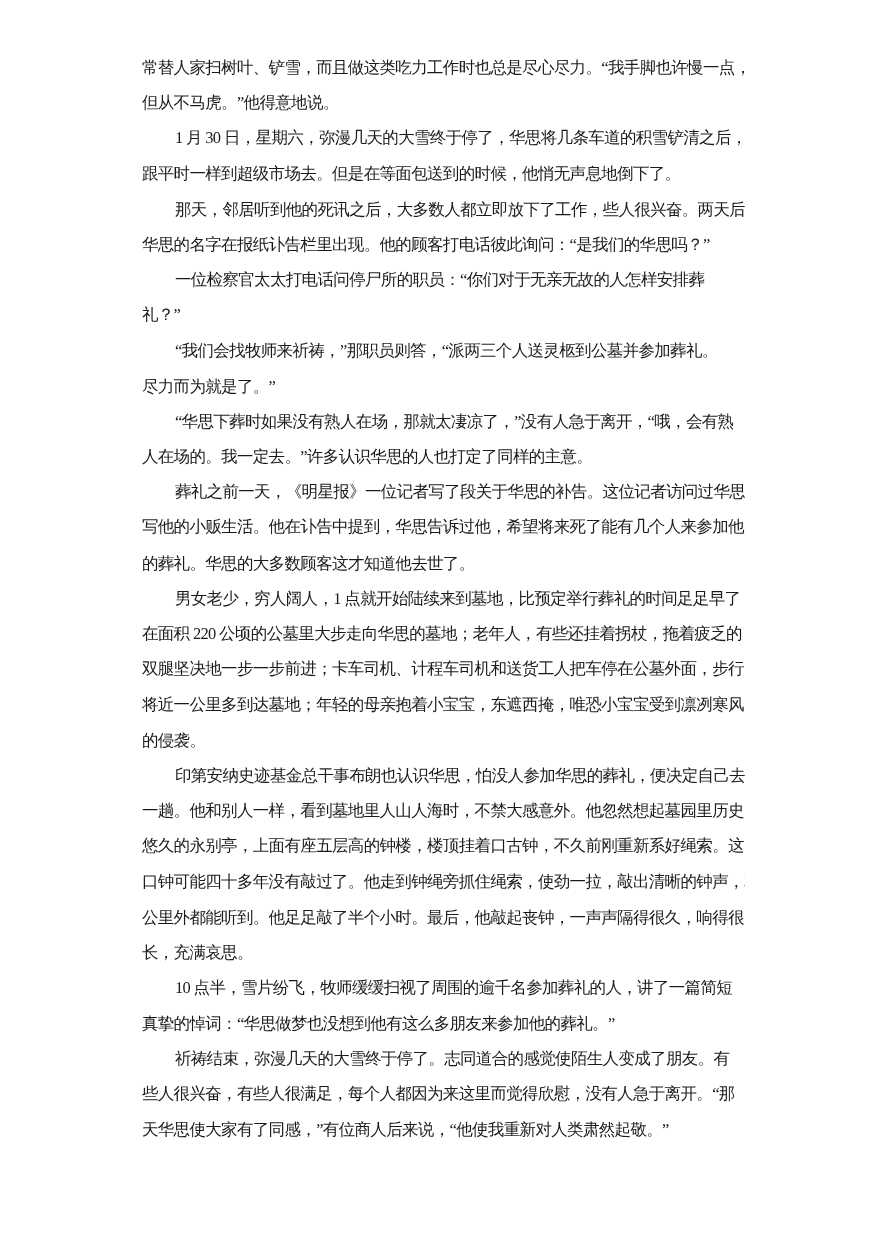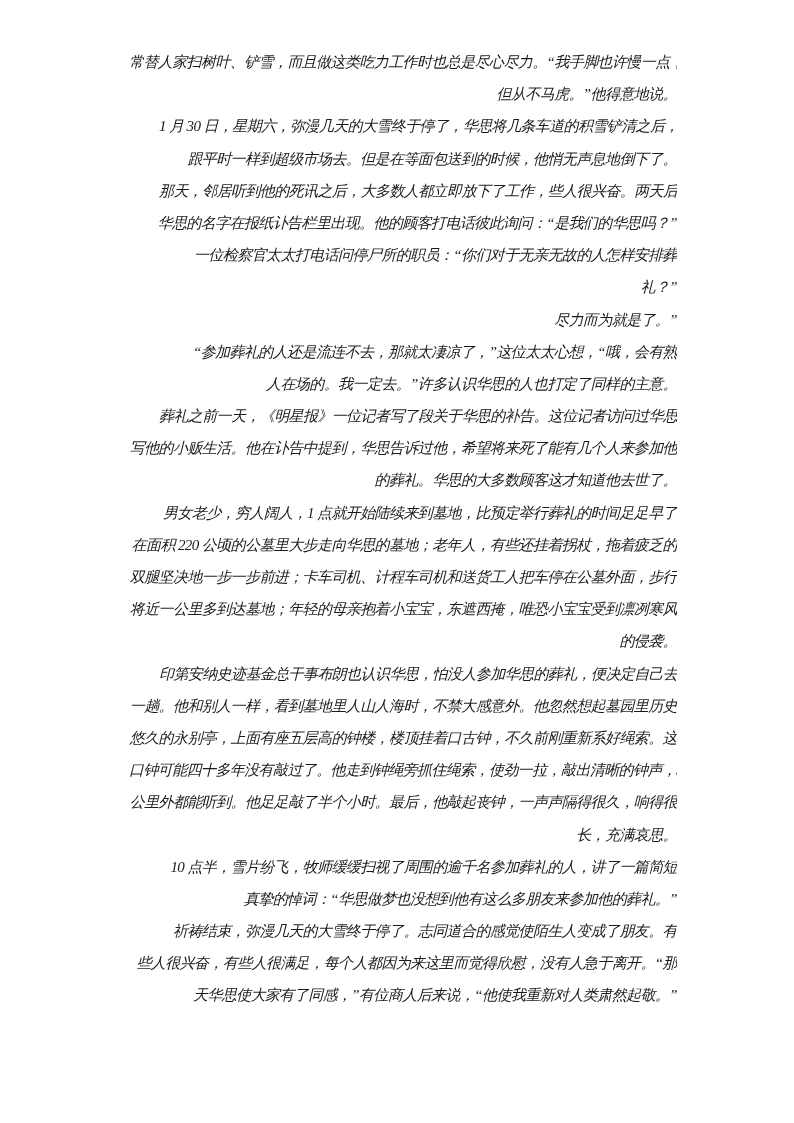--- a/index.html
+++ b/index.html
@@ -16,23 +16,22 @@
     font-family: "Liberation Serif", "DejaVu Serif", serif;
   }
   .text-block {
     position: absolute;
     left: 129px;
     top: 46px;
     width: 548px;
     color: #1a1a1a;
     font-size: 15px;
     line-height: 32.2px;
-    text-align: right;
+    text-align: left;
     white-space: normal;
-    font-style: italic;
   }
   .line {
     height: 32.2px;
     overflow: hidden;
     white-space: nowrap;
     letter-spacing: -0.6px;
   }
   .line.indent {
     text-indent: 2em;
   }
@@ -43,22 +42,23 @@
 <div class="page">
   <div class="text-block">
       <div class="line">常替人家扫树叶、铲雪，而且做这类吃力工作时也总是尽心尽力。“我手脚也许慢一点，</div>
       <div class="line">但从不马虎。”他得意地说。</div>
       <div class="line indent">1 月 30 日，星期六，弥漫几天的大雪终于停了，华思将几条车道的积雪铲清之后，</div>
       <div class="line">跟平时一样到超级市场去。但是在等面包送到的时候，他悄无声息地倒下了。</div>
       <div class="line indent">那天，邻居听到他的死讯之后，大多数人都立即放下了工作，些人很兴奋。两天后，</div>
       <div class="line">华思的名字在报纸讣告栏里出现。他的顾客打电话彼此询问：“是我们的华思吗？”</div>
       <div class="line indent">一位检察官太太打电话问停尸所的职员：“你们对于无亲无故的人怎样安排葬</div>
       <div class="line">礼？”</div>
+      <div class="line indent">“我们会找牧师来祈祷，”那职员则答，“派两三个人送灵柩到公墓并参加葬礼。</div>
       <div class="line">尽力而为就是了。”</div>
-      <div class="line indent">“参加葬礼的人还是流连不去，那就太凄凉了，”这位太太心想，“哦，会有熟</div>
+      <div class="line indent">“华思下葬时如果没有熟人在场，那就太凄凉了，”没有人急于离开，“哦，会有熟</div>
       <div class="line">人在场的。我一定去。”许多认识华思的人也打定了同样的主意。</div>
       <div class="line indent">葬礼之前一天，《明星报》一位记者写了段关于华思的补告。这位记者访问过华思，</div>
       <div class="line">写他的小贩生活。他在讣告中提到，华思告诉过他，希望将来死了能有几个人来参加他</div>
       <div class="line">的葬礼。华思的大多数顾客这才知道他去世了。</div>
       <div class="line indent">男女老少，穷人阔人，1 点就开始陆续来到墓地，比预定举行葬礼的时间足足早了</div>
       <div class="line">在面积 220 公顷的公墓里大步走向华思的墓地；老年人，有些还挂着拐杖，拖着疲乏的</div>
       <div class="line">双腿坚决地一步一步前进；卡车司机、计程车司机和送货工人把车停在公墓外面，步行</div>
       <div class="line">将近一公里多到达墓地；年轻的母亲抱着小宝宝，东遮西掩，唯恐小宝宝受到凛冽寒风</div>
       <div class="line">的侵袭。</div>
       <div class="line indent">印第安纳史迹基金总干事布朗也认识华思，怕没人参加华思的葬礼，便决定自己去</div>

